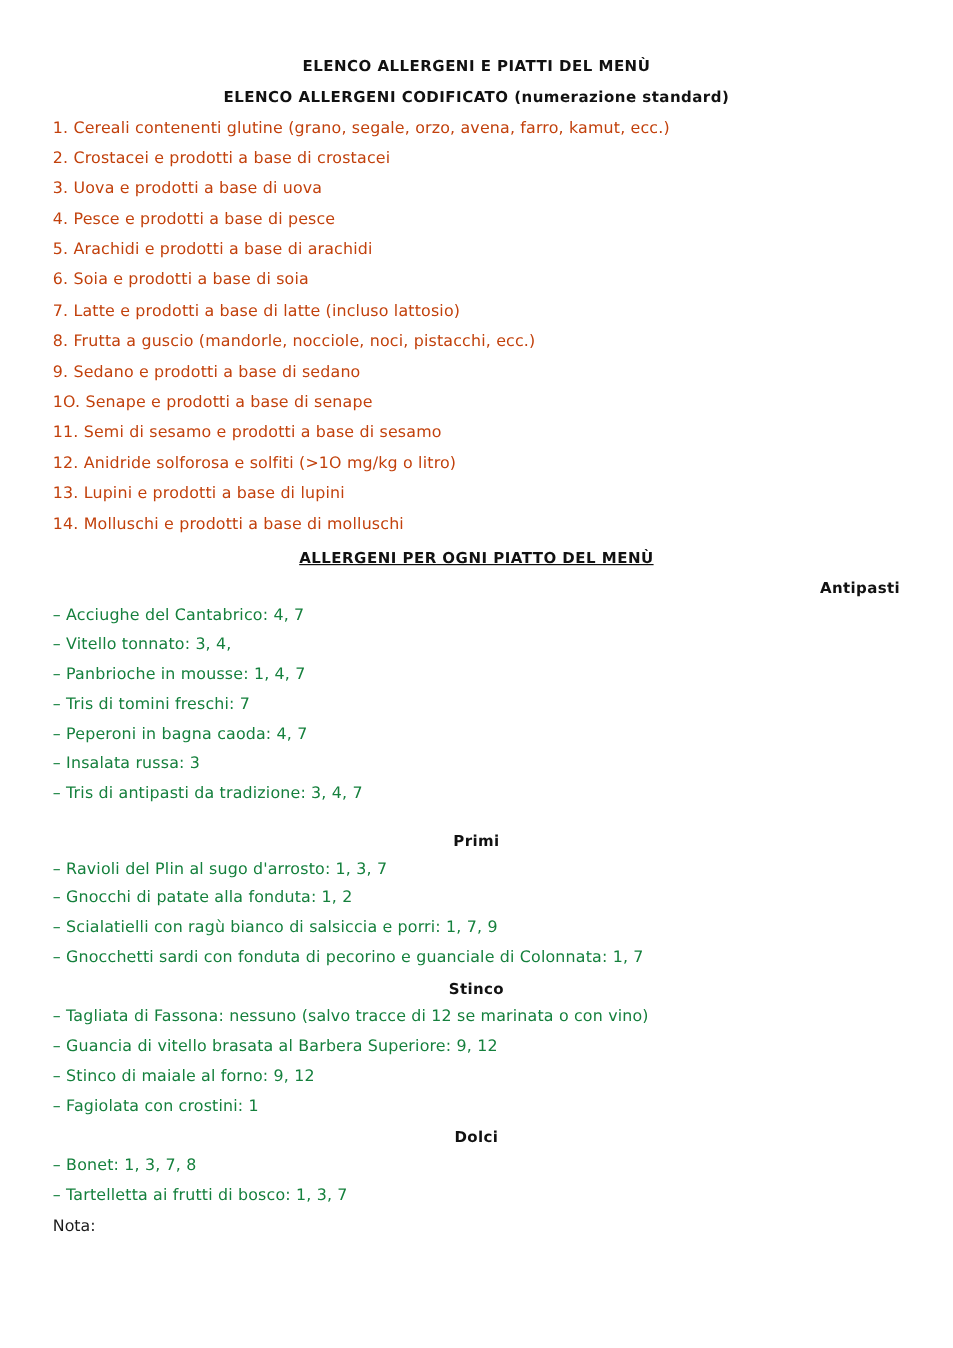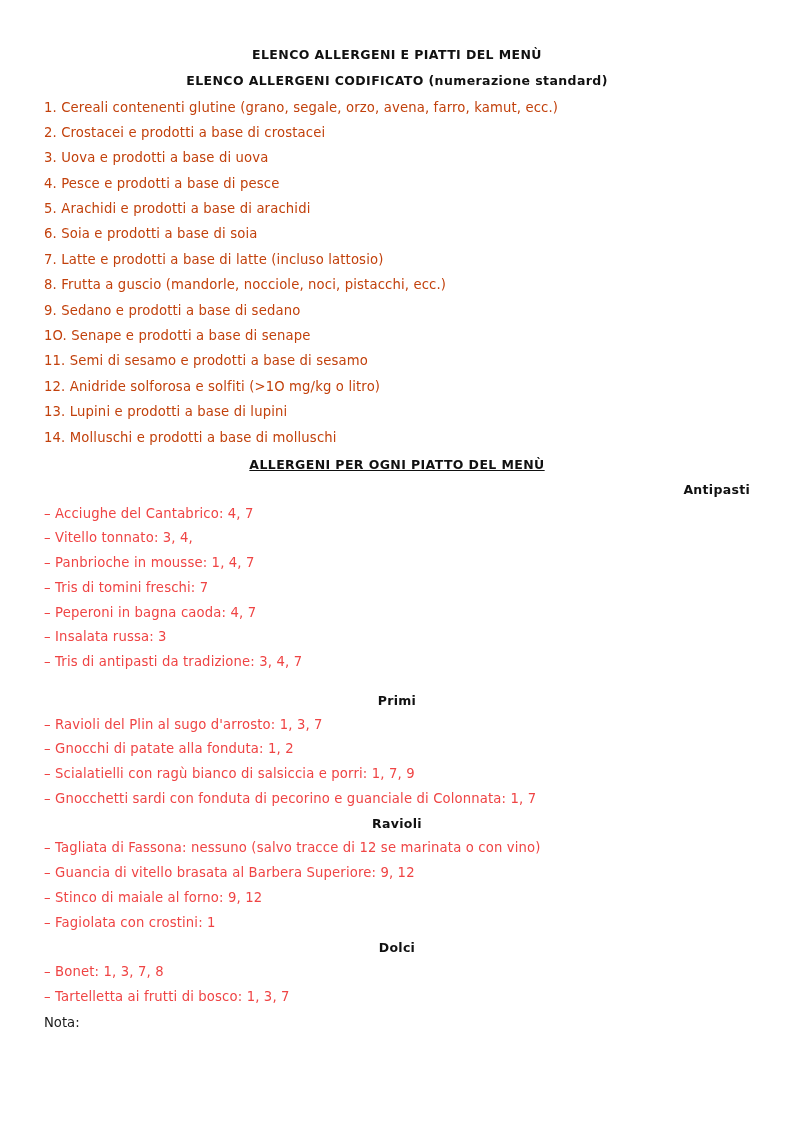--- a/index.html
+++ b/index.html
@@ -46,21 +46,21 @@
     font-size: 13.2px;
     line-height: 1.0;
     margin: 0 0 12.2px 0;
     color: #c2410c;
     letter-spacing: 0.15px;
   }
   .dish {
     font-size: 13.2px;
     line-height: 1.0;
     margin: 0 0 11.5px 0;
-    color: #ef4444;
+    color: #15803d;
     letter-spacing: 0.15px;
   }
   .gap {
     height: 7px;
   }
   .note-label {
     font-size: 13.2px;
     margin: 4px 0 10px 0;
     color: #1b1b1b;
   }
@@ -111,21 +111,21 @@
 
   <div>
     <div class="section-head">Primi</div>
     <div class="dish">– Ravioli del Plin al sugo d'arrosto: 1, 3, 7</div>
     <div class="dish">– Gnocchi di patate alla fonduta: 1, 2</div>
     <div class="dish">– Scialatielli con ragù bianco di salsiccia e porri: 1, 7, 9</div>
     <div class="dish">– Gnocchetti sardi con fonduta di pecorino e guanciale di Colonnata: 1, 7</div>
   </div>
 
   <div>
-    <div class="section-head">Ravioli</div>
+    <div class="section-head">Stinco</div>
     <div class="dish">– Tagliata di Fassona: nessuno (salvo tracce di 12 se marinata o con vino)</div>
     <div class="dish">– Guancia di vitello brasata al Barbera Superiore: 9, 12</div>
     <div class="dish">– Stinco di maiale al forno: 9, 12</div>
     <div class="dish">– Fagiolata con crostini: 1</div>
   </div>
 
 
   <div>
     <div class="section-head">Dolci</div>
     <div class="dish">– Bonet: 1, 3, 7, 8</div>

